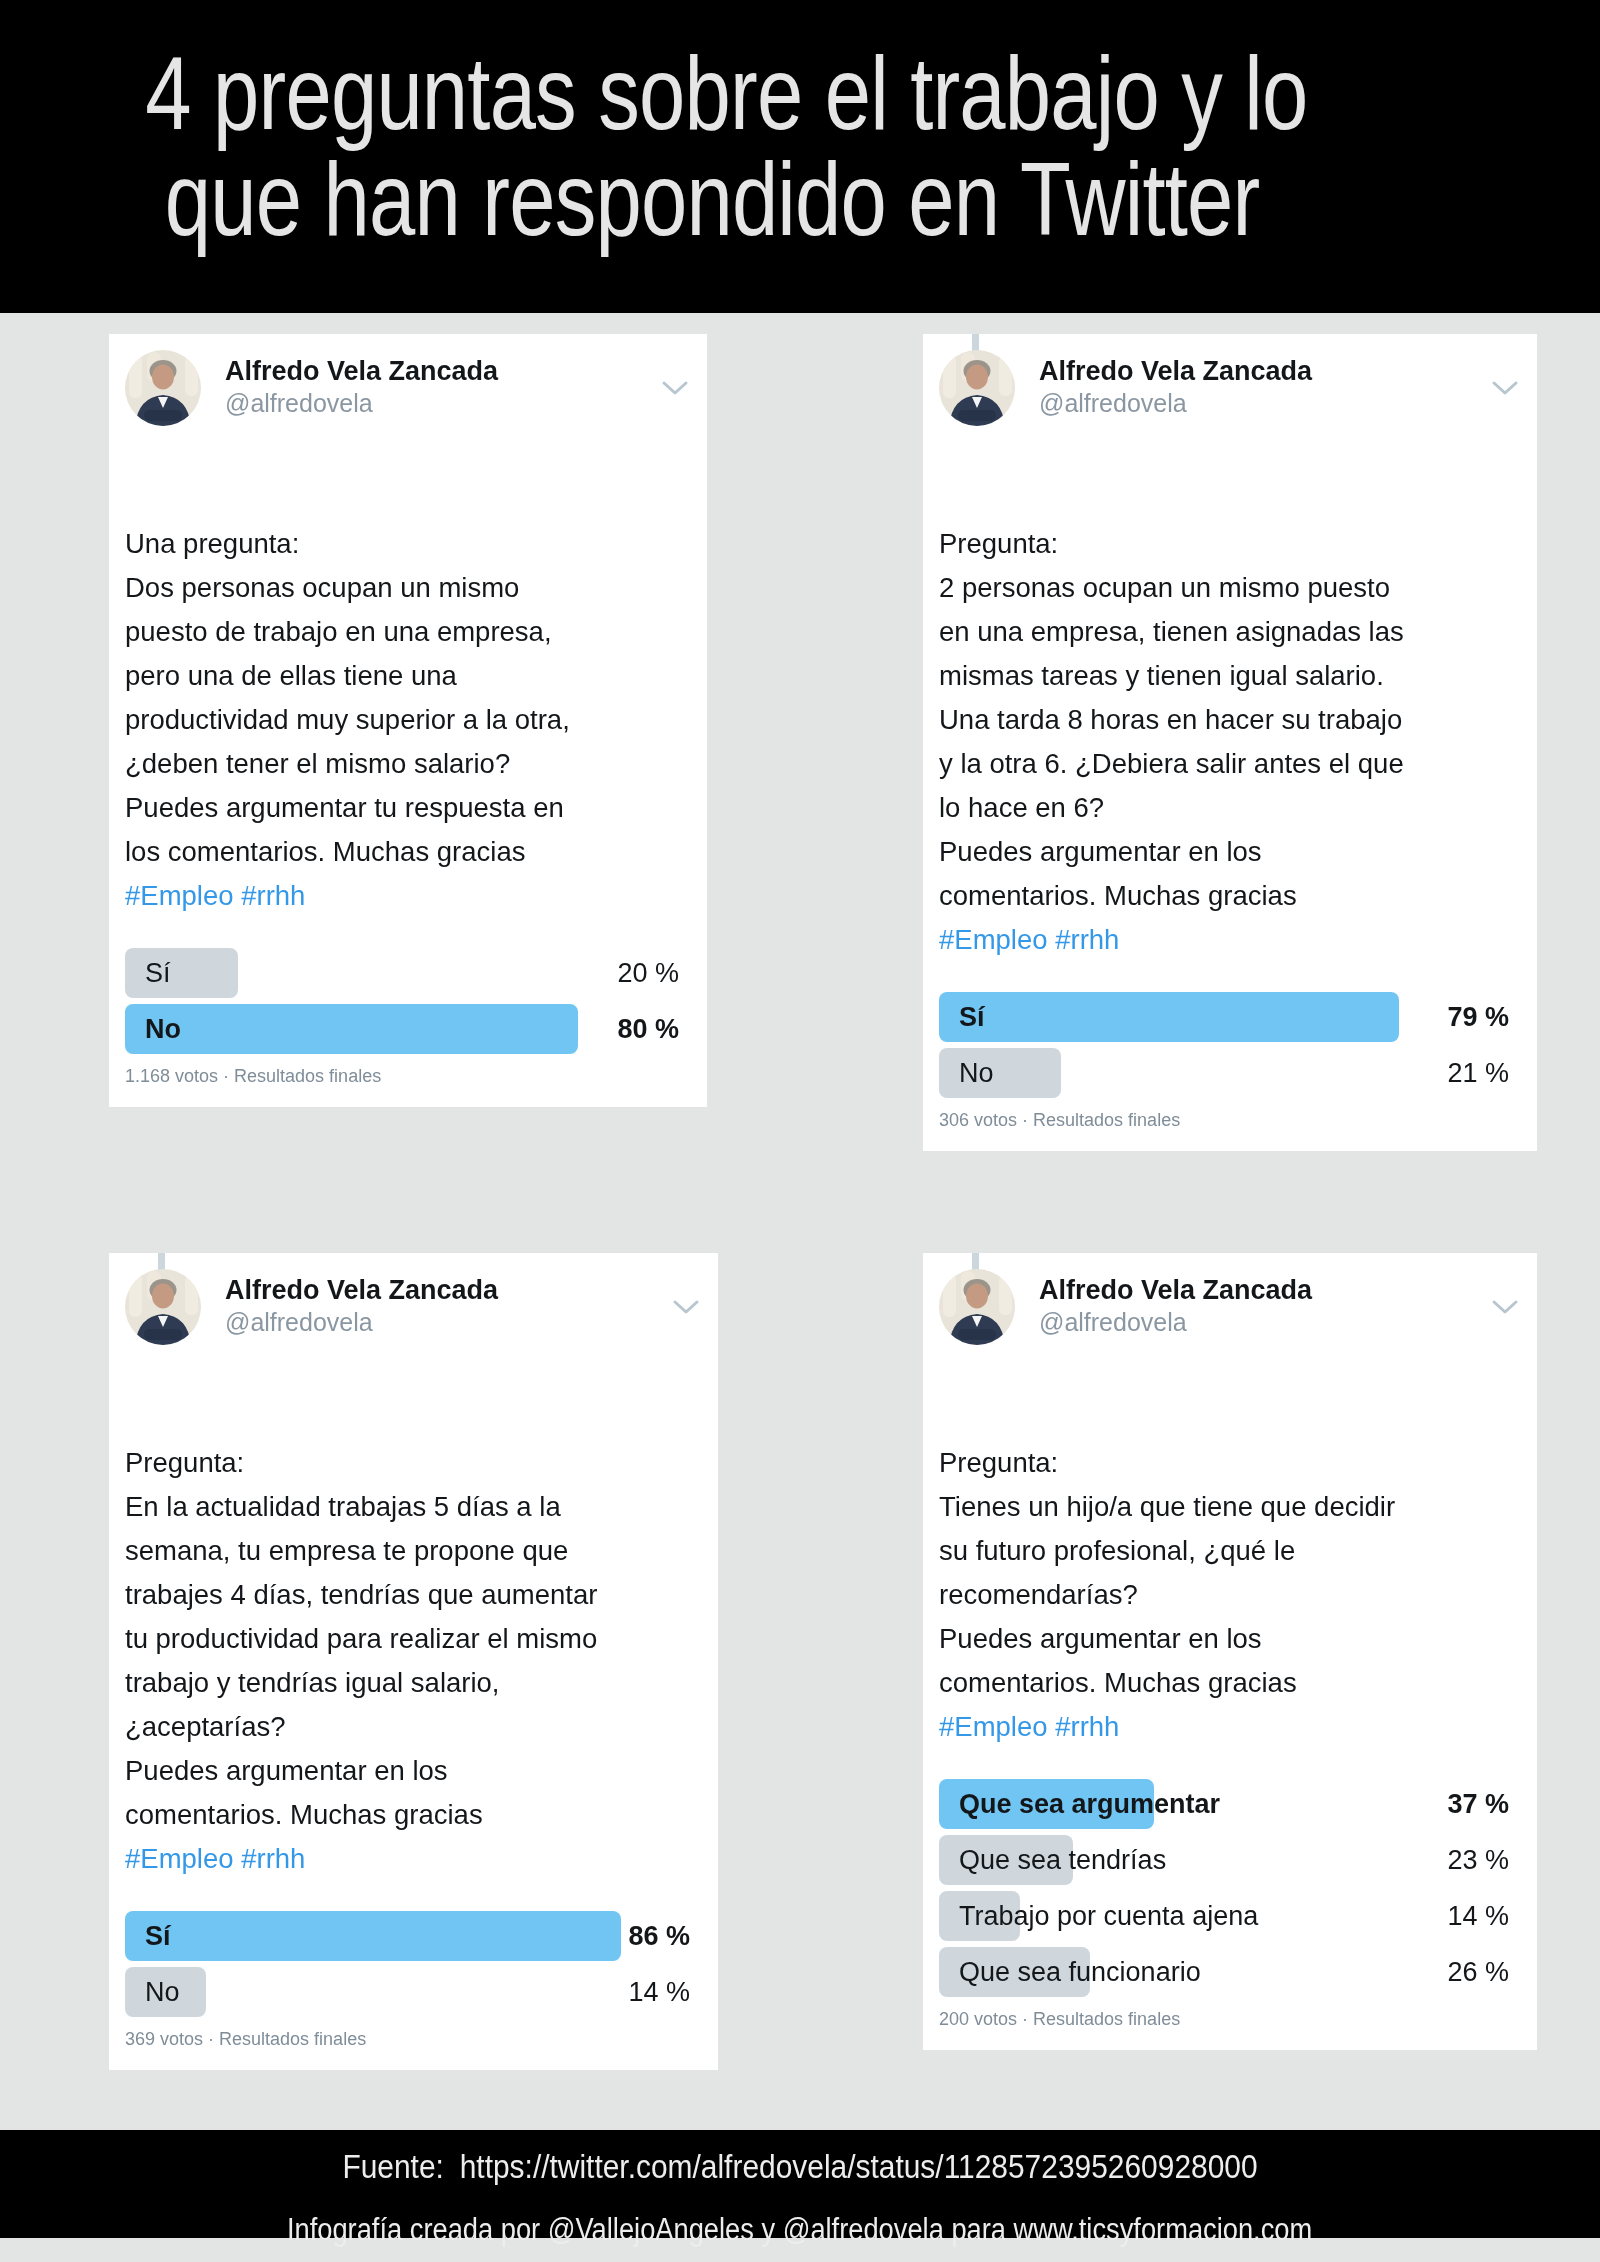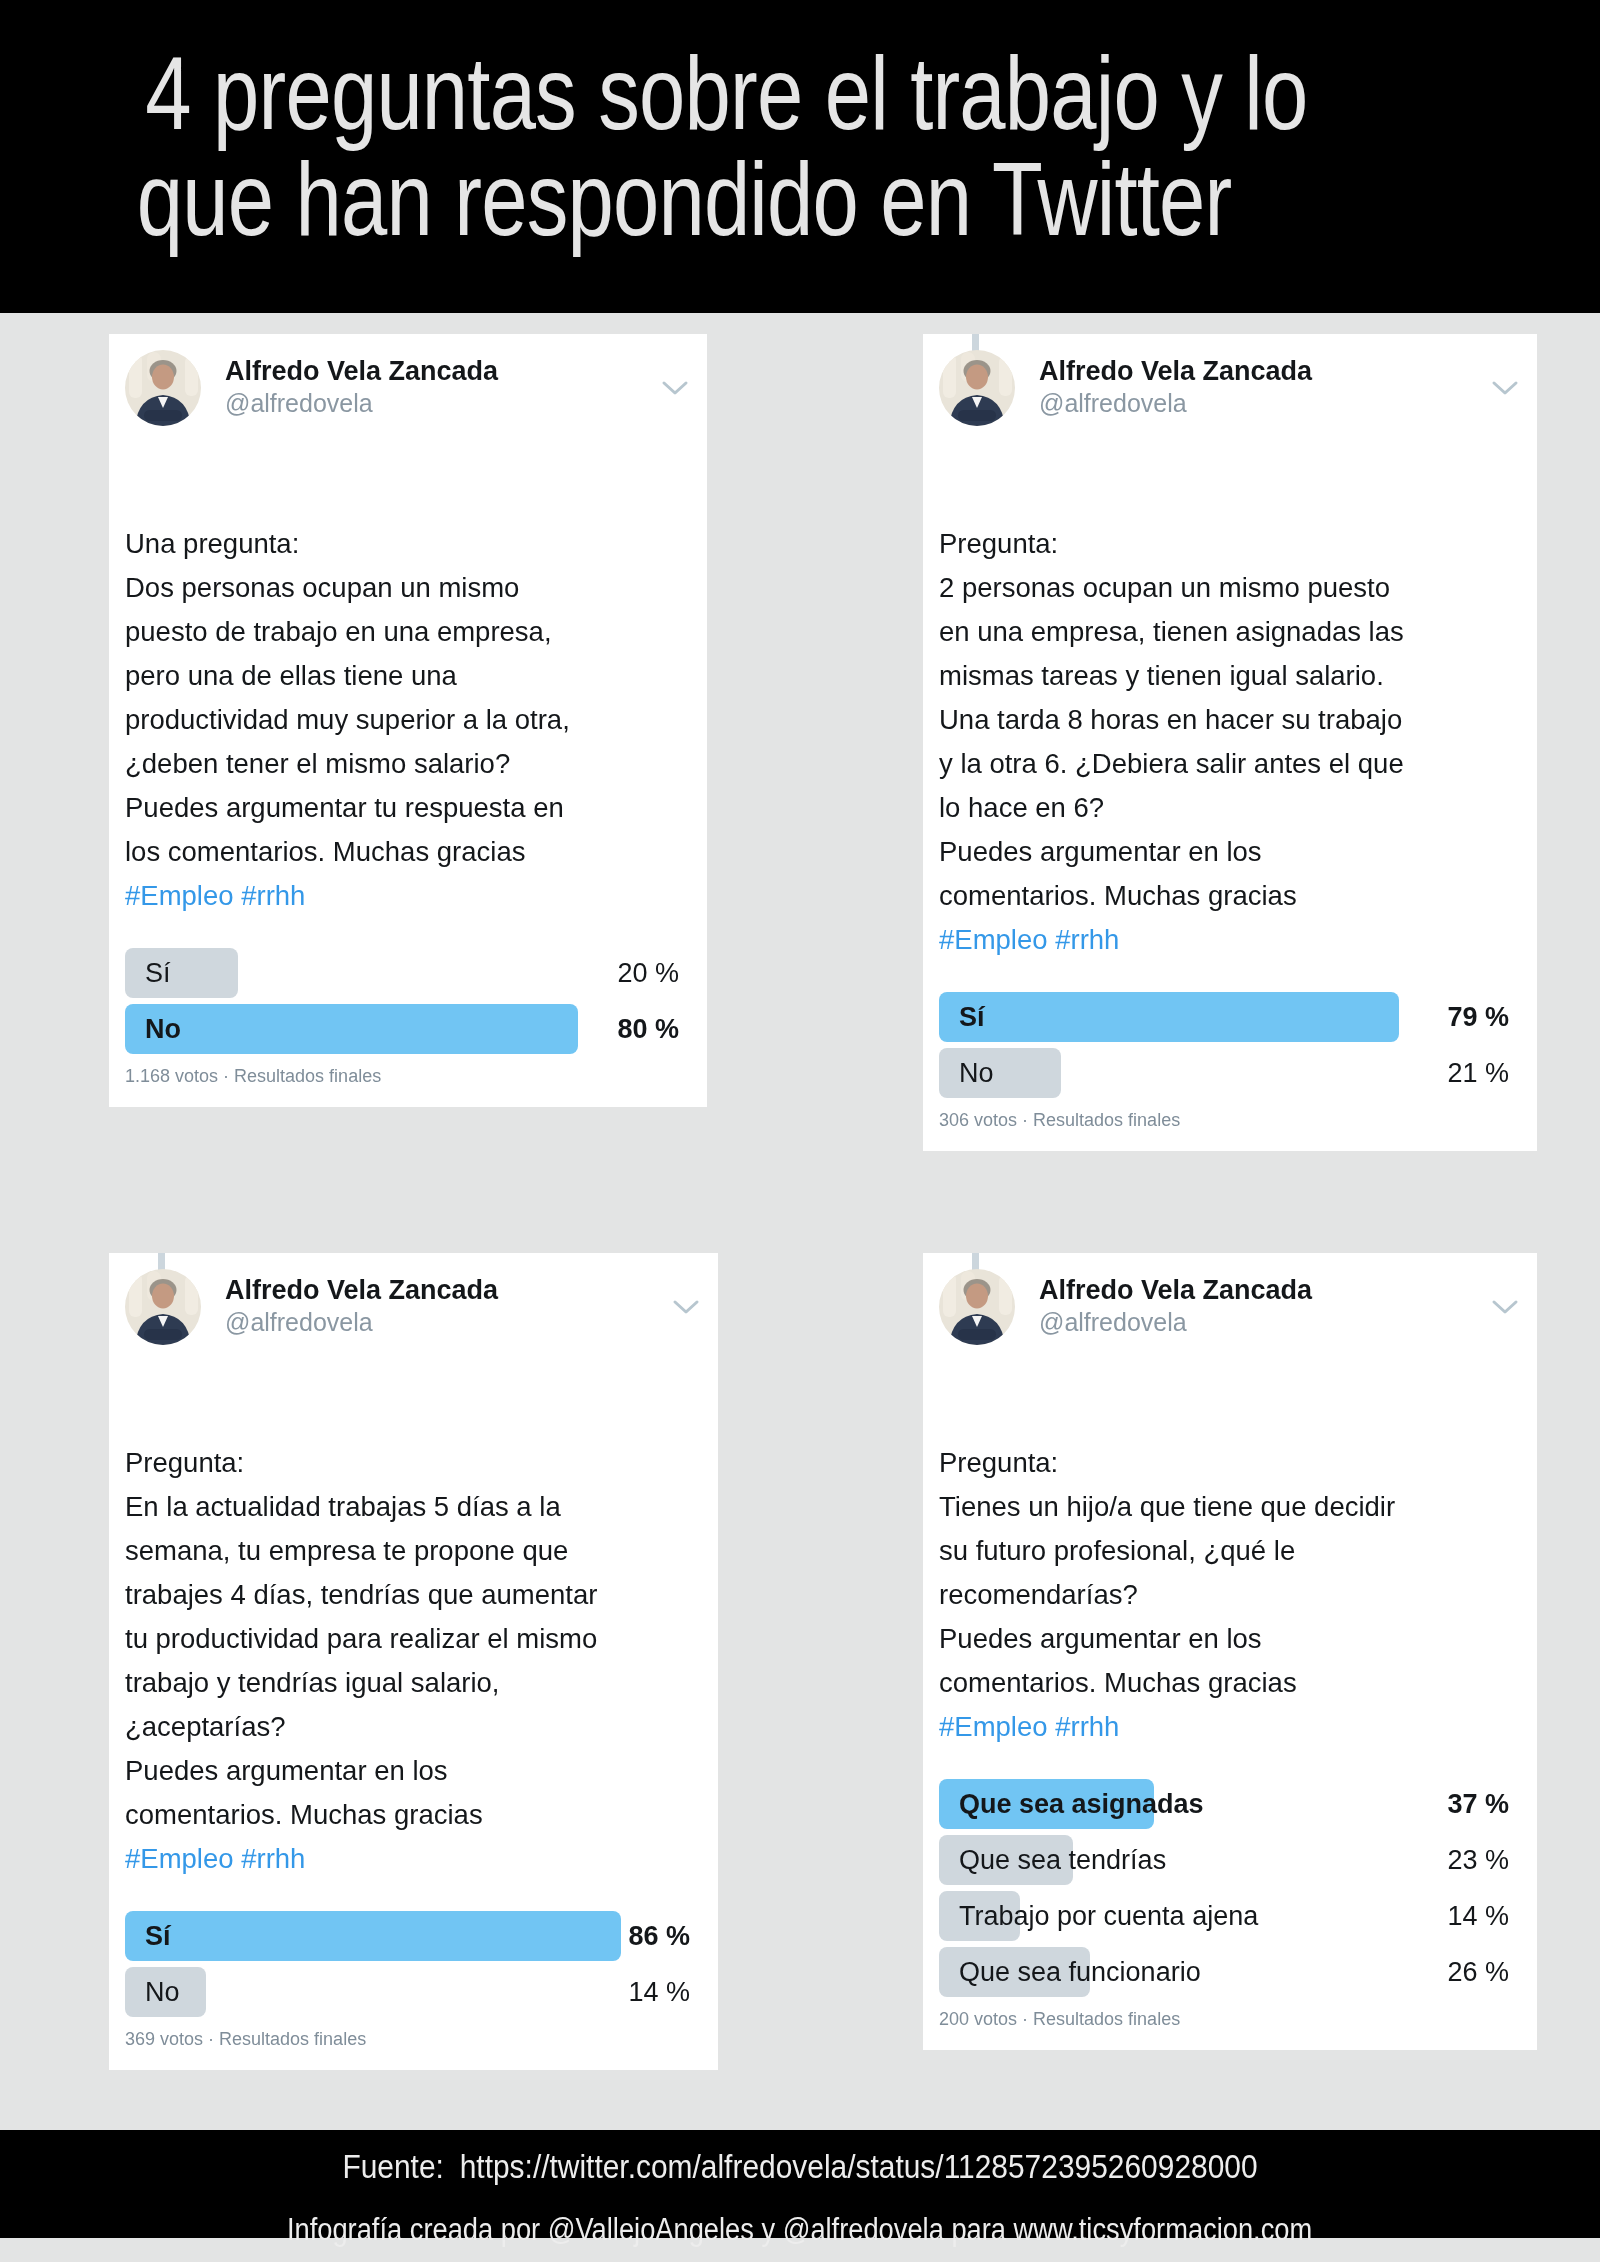--- a/index.html
+++ b/index.html
@@ -6,21 +6,21 @@
     --bg:#e3e4e4; --band:#000000; --card:#ffffff;
     --ink:#14171a; --muted:#8a97a2; --meta:#7f8d99;
     --link:#3498e8; --bar-win:#71c5f3; --bar-lose:#cfd7dd;
     --title:#e5e5e5; --chev:#b7c6cf; --thread:#ccd6dd;
   }
   *{box-sizing:border-box; margin:0; padding:0;}
   body{font-family:"Liberation Sans","DejaVu Sans",sans-serif;}
   #canvas{position:relative; width:1600px; height:2262px; background:var(--bg); overflow:hidden;}
 
   .band-top{position:absolute; left:0; top:0; width:1600px; height:313px; background:var(--band);}
-  .main-title{position:absolute; left:0; top:40px; width:1424px; text-align:left;
+  .main-title{position:absolute; left:0; top:40px; width:1424px; text-align:center;
     color:var(--title); font-size:104px; line-height:106px; font-weight:400; letter-spacing:-1px;}
   .condensed{display:inline-block; transform:scaleX(0.80); transform-origin:50% 50%; white-space:nowrap;}
 
   .tweet-card{position:absolute; background:var(--card); padding:16px 16px 20px;}
   .card-1{left:109px; top:334px;  width:598px;}
   .card-2{left:923px; top:334px;  width:614px;}
   .card-3{left:109px; top:1253px; width:609px;}
   .card-4{left:923px; top:1253px; width:614px;}
 
   .thread-line{position:absolute; left:49px; top:0; width:7px; height:17px; background:var(--thread);}
@@ -233,21 +233,21 @@
     <div class="tweet-text">Pregunta:
 Tienes un hijo/a que tiene que decidir
 su futuro profesional, ¿qué le
 recomendarías?
 Puedes argumentar en los
 comentarios. Muchas gracias</div>
     <div class="tweet-hashtags">#Empleo #rrhh</div>
     <div class="poll">
           <div class="poll-row winner">
             <div class="poll-bar" style="width: 37%;"></div>
-            <span class="poll-label">Que sea asignadas</span>
+            <span class="poll-label">Que sea argumentar</span>
             <span class="poll-pct">37 %</span>
           </div>
           <div class="poll-row">
             <div class="poll-bar" style="width: 23%;"></div>
             <span class="poll-label">Que sea tendrías</span>
             <span class="poll-pct">23 %</span>
           </div>
           <div class="poll-row">
             <div class="poll-bar" style="width: 14%;"></div>
             <span class="poll-label">Trabajo por cuenta ajena</span>

